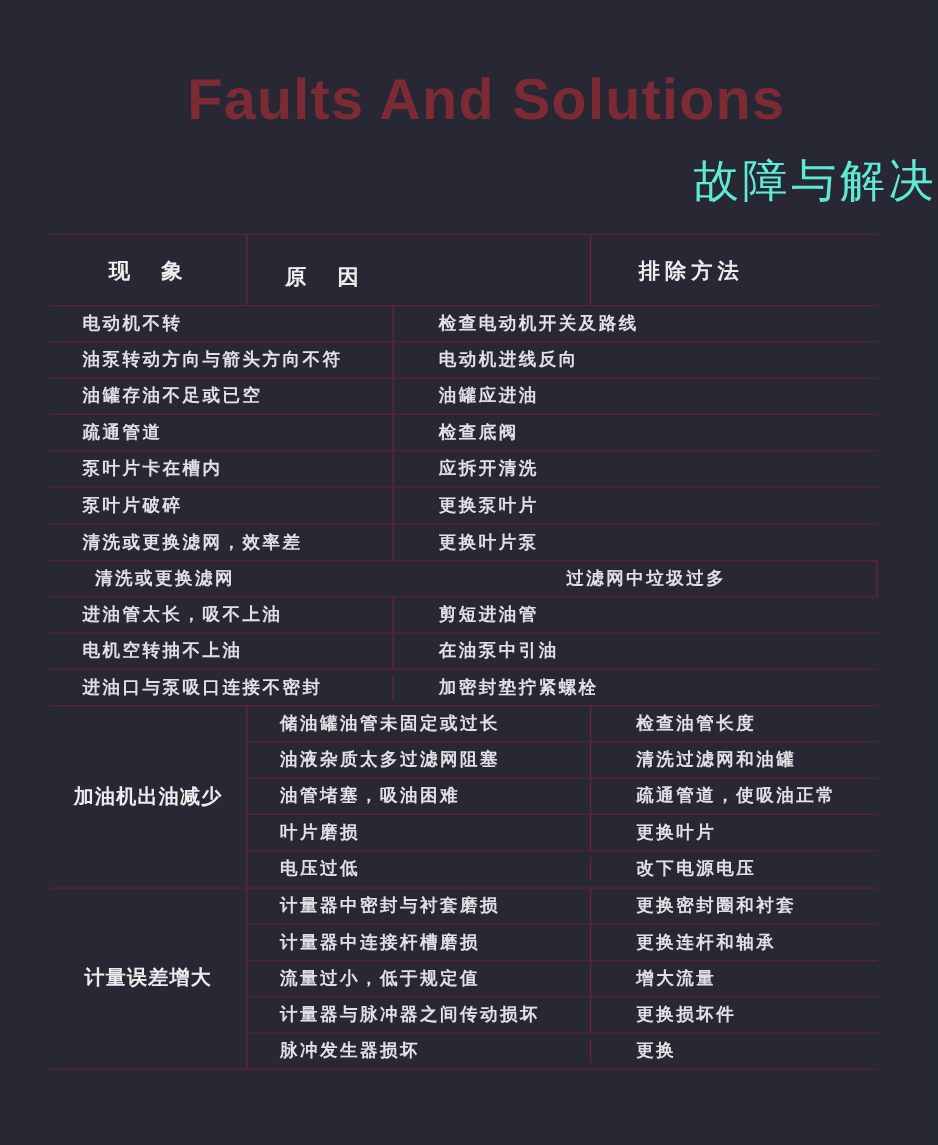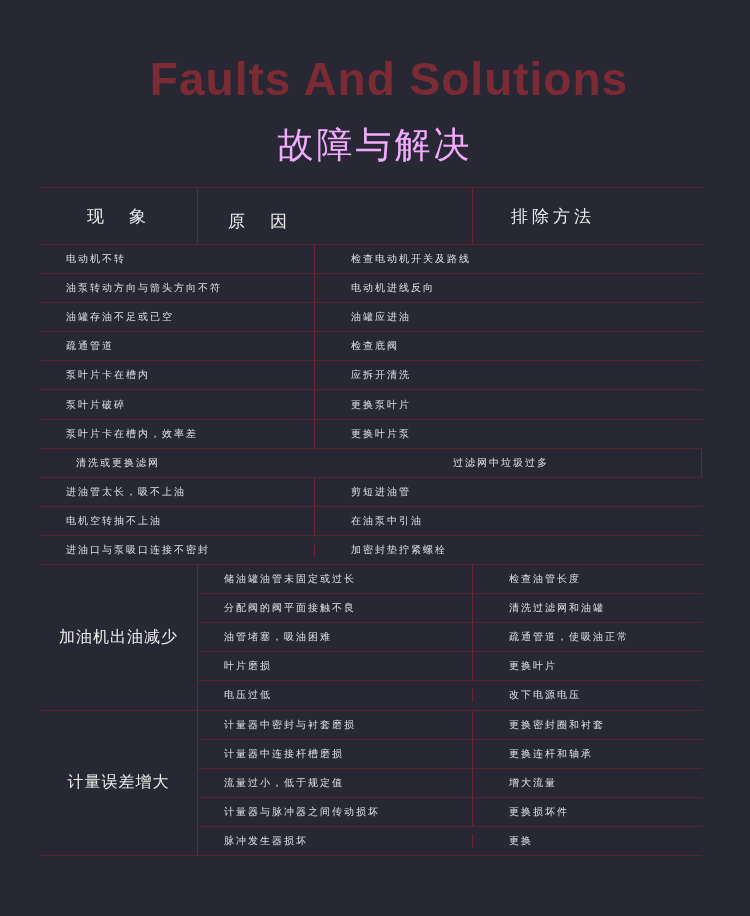--- a/index.html
+++ b/index.html
@@ -15,29 +15,30 @@
   .title-en{
     position:absolute;top:52px;left:0;width:100%;
     text-align:center;
     font-size:46px;font-weight:bold;letter-spacing:1px;
     color:var(--title-red,#7c2b35);
     transform:translateX(14px);
     white-space:nowrap;
   }
   .title-zh{
     position:absolute;top:121px;left:0;width:100%;
-    text-align:center;
+    text-align:right;
     font-size:36px;font-weight:400;letter-spacing:3px;
-    color:#f0abfc;
+    color:#5eead4;
     white-space:nowrap;
   }
   .ftable{
     position:absolute;top:187px;left:40px;width:662px;
     border-top:1px solid var(--hline,#5e2130);
     color:#e2e3e7;
+    font-weight:bold;
   }
   .thead{
     display:flex;height:56px;
     border-bottom:1px solid var(--hline,#5e2130);
   }
   .th{font-size:17px;letter-spacing:4px;color:#eceded;}
   .th-phen{
     width:158px;box-sizing:border-box;
     border-right:1px solid var(--vline,#6e2433);
     display:flex;align-items:center;justify-content:center;
@@ -62,21 +63,21 @@
     white-space:nowrap;
   }
   .rows{flex:1;display:flex;flex-direction:column;}
   .row{
     display:flex;height:28.1px;
     border-bottom:1px solid var(--hline,#5e2130);
   }
   .row:last-child{border-bottom:none;align-items:center;}
   .cell{
     display:flex;align-items:center;
-    font-size:10px;letter-spacing:2px;color:#dfe0e4;
+    font-size:14px;letter-spacing:2px;color:#dfe0e4;
     white-space:nowrap;box-sizing:border-box;
   }
   .cause{
     width:275px;padding-left:26px;
     border-right:1px solid var(--vline,#6e2433);
   }
   .solution{flex:1;padding-left:36px;}
 </style>
 </head>
 <body style="background: rgb(39, 40, 52);">
@@ -112,21 +113,21 @@
             </div>
             <div class="row">
               <div class="cell cause">泵叶片卡在槽内</div>
               <div class="cell solution">应拆开清洗</div>
             </div>
             <div class="row">
               <div class="cell cause">泵叶片破碎</div>
               <div class="cell solution">更换泵叶片</div>
             </div>
             <div class="row">
-              <div class="cell cause">泵叶片卡在槽内，效率差</div>
+              <div class="cell cause">清洗或更换滤网，效率差</div>
               <div class="cell solution">更换叶片泵</div>
             </div>
             <div class="row">
               <div class="cell solution">清洗或更换滤网</div>
               <div class="cell cause">过滤网中垃圾过多</div>
             </div>
             <div class="row">
               <div class="cell cause">进油管太长，吸不上油</div>
               <div class="cell solution">剪短进油管</div>
             </div>
@@ -141,21 +142,21 @@
           </div>
         </div>
         <div class="section">
           <div class="phen-cell">加油机出油减少</div>
           <div class="rows">
             <div class="row">
               <div class="cell cause">储油罐油管未固定或过长</div>
               <div class="cell solution">检查油管长度</div>
             </div>
             <div class="row">
-              <div class="cell cause">分配阀的阀平面接触不良</div>
+              <div class="cell cause">油液杂质太多过滤网阻塞</div>
               <div class="cell solution">清洗过滤网和油罐</div>
             </div>
             <div class="row">
               <div class="cell cause">油管堵塞，吸油困难</div>
               <div class="cell solution">疏通管道，使吸油正常</div>
             </div>
             <div class="row">
               <div class="cell cause">叶片磨损</div>
               <div class="cell solution">更换叶片</div>
             </div>

